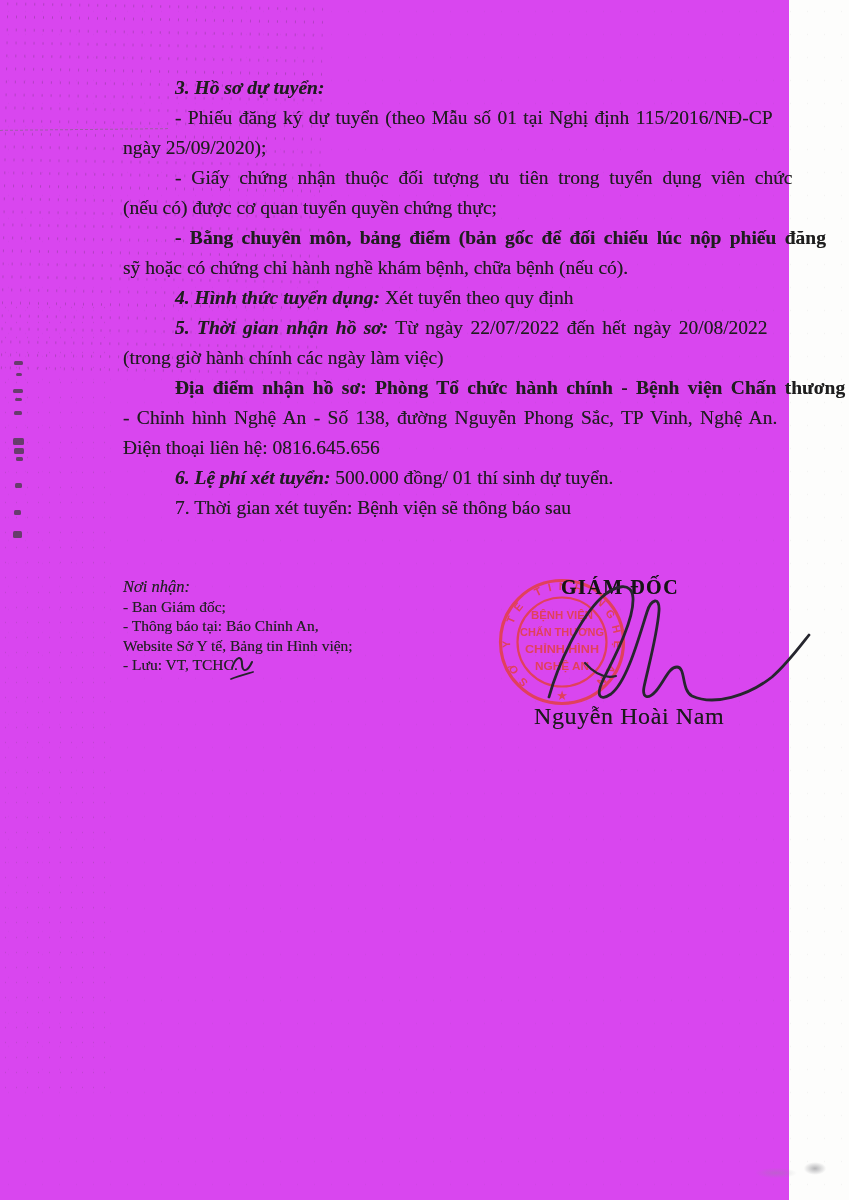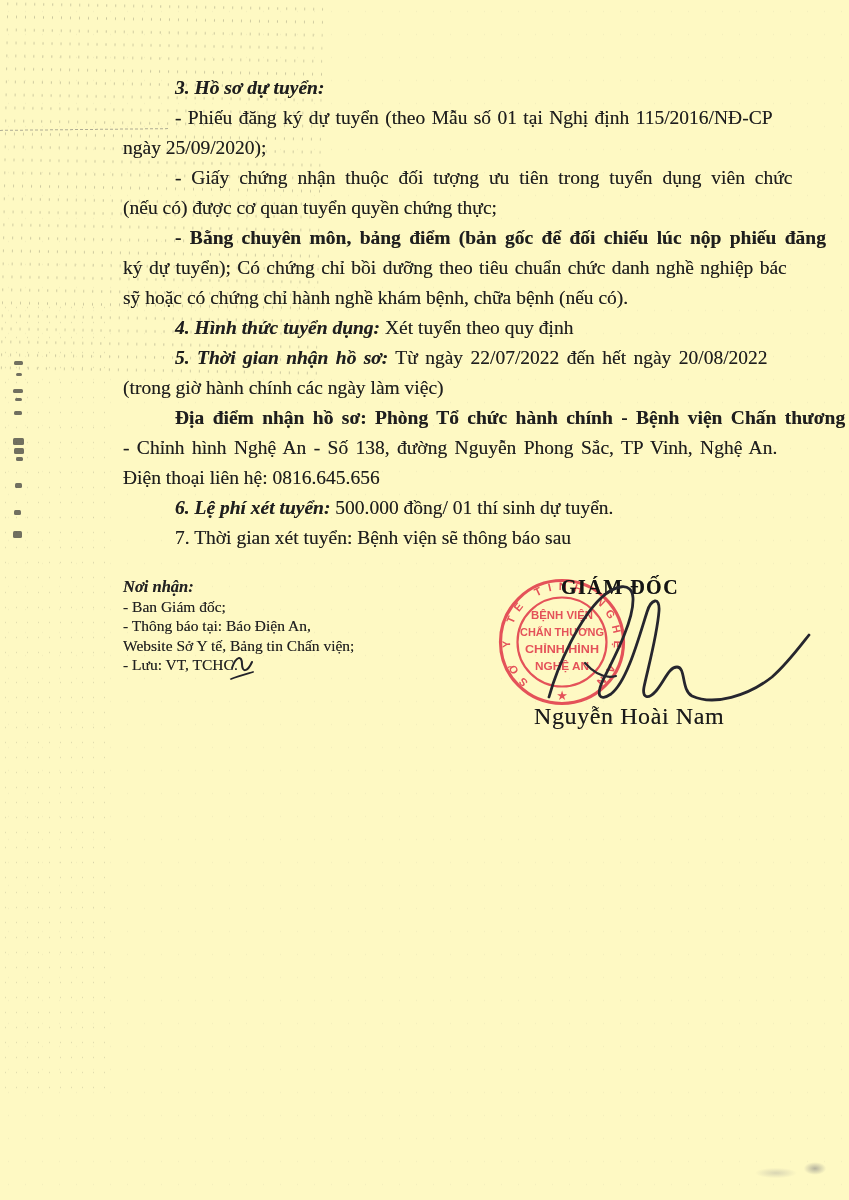--- a/index.html
+++ b/index.html
@@ -1,20 +1,20 @@
 <!DOCTYPE html>
 <html><head>
 <meta charset="utf-8">
 <style>
   html,body{margin:0;padding:0;}
   body{
     width:849px;height:1200px;overflow:hidden;background:#fdfdfc;
     font-family:"Liberation Serif","DejaVu Serif",serif;
   }
-  #page{position:relative;width:849px;height:1200px;background:#fef9c3;}
+  #page{position:relative;width:789px;height:1200px;background:#d946ef;}
 
   
   .noise-page{
     position:absolute;left:0;top:0;width:849px;height:1200px;z-index:1;
     background-image:radial-gradient(rgba(90,90,90,.35) .5px,transparent .8px);
     background-size:17px 23px;opacity:.18;
   }
   .noise-topleft{
     position:absolute;left:0;top:0;width:320px;height:380px;z-index:1;
     background-image:
@@ -57,21 +57,21 @@
   .ws2{word-spacing:2.5px;}
   .ws3{word-spacing:3.5px;font-weight:bold;}
   .ws4{word-spacing:5px;}
 
   
   .recipients{
     position:absolute;left:123px;top:577px;z-index:2;
     font-size:15.5px;line-height:19.6px;color:#222;
     text-shadow:0 0 .4px rgba(20,20,20,.5);white-space:nowrap;
   }
-  .recipients .title{font-weight:bold;font-style:italic;font-size:16.5px;}
+  .recipients .title{font-weight:normal;font-style:italic;font-size:16.5px;}
 
   
   .sig-title{
     position:absolute;left:561px;top:576px;z-index:4;
     font-size:20px;font-weight:bold;color:#141414;letter-spacing:1.5px;
     text-shadow:0 0 .5px rgba(20,20,20,.6);white-space:nowrap;
   }
   .sig-name{
     position:absolute;left:534px;top:703px;z-index:4;
     font-size:24px;color:#1a1a1a;letter-spacing:.6px;
@@ -107,37 +107,36 @@
   <div class="smudge-a"></div>
   <div class="smudge-b"></div>
 
   <div class="doc">
     <div class="line ind"><span class="bi">3. Hồ sơ dự tuyển:</span></div>
     <div class="line ind ws1"><span>- Phiếu đăng ký dự tuyển (theo Mẫu số 01 tại Nghị định 115/2016/NĐ-CP</span></div>
     <div class="line"><span>ngày 25/09/2020);</span></div>
     <div class="line ind ws4"><span>- Giấy chứng nhận thuộc đối tượng ưu tiên trong tuyển dụng viên chức</span></div>
     <div class="line"><span>(nếu có) được cơ quan tuyển quyền chứng thực;</span></div>
     <div class="line ind ws3"><span>- Bằng chuyên môn, bảng điểm (bản gốc để đối chiếu lúc nộp phiếu đăng</span></div>
-    <div class="line ws1"><span>ký dự tuyển); Có chứng chỉ bồi dưỡng theo tiêu chuẩn chức danh nghề nghiệp bác</span></div>
     <div class="line"><span>sỹ hoặc có chứng chỉ hành nghề khám bệnh, chữa bệnh (nếu có).</span></div>
     <div class="line ind"><span class="bi">4. Hình thức tuyển dụng:</span> <span>Xét tuyển theo quy định</span></div>
     <div class="line ind ws2"><span class="bi">5. Thời gian nhận hồ sơ:</span> <span>Từ ngày 22/07/2022 đến hết ngày 20/08/2022</span></div>
     <div class="line"><span>(trong giờ hành chính các ngày làm việc)</span></div>
     <div class="line ind ws3"><span>Địa điểm nhận hồ sơ: Phòng Tổ chức hành chính - Bệnh viện Chấn thương</span></div>
     <div class="line ws2"><span>- Chỉnh hình Nghệ An - Số 138, đường Nguyễn Phong Sắc, TP Vinh, Nghệ An.</span></div>
     <div class="line"><span>Điện thoại liên hệ: 0816.645.656</span></div>
     <div class="line ind"><span class="bi">6. Lệ phí xét tuyển:</span> <span>500.000 đồng/ 01 thí sinh dự tuyển.</span></div>
     <div class="line ind"><span class="b">7. Thời gian xét tuyển:</span> <span>Bệnh viện sẽ thông báo sau</span></div>
   </div>
 
   <div class="recipients">
     <div class="title">Nơi nhận:</div>
     <div>- Ban Giám đốc;</div>
-    <div>- Thông báo tại: Báo Điện An,</div>
-    <div>Website Sở Y tế, Bảng tin Chấn viện;</div>
+    <div>- Thông báo tại: Báo Chỉnh An,</div>
+    <div>Website Sở Y tế, Bảng tin Hình viện;</div>
     <div>- Lưu: VT, TCHC.</div>
   </div>
 
   <svg class="scribble-svg" width="34" height="34" viewBox="228 650 34 34">
     <path d="M 232 668 C 236 656, 242 655, 242 664 C 242 672, 247 673, 252 662" fill="none" stroke="#23232a" stroke-width="2" stroke-linecap="round"></path>
     <path d="M 231 679 C 238 676, 246 674, 253 672" fill="none" stroke="#23232a" stroke-width="1.8" stroke-linecap="round"></path>
   </svg>
 
   <svg class="stamp-svg" width="140" height="140" viewBox="0 0 140 140">
     <circle cx="70" cy="70" r="61.5" fill="none" stroke="#e2404e" stroke-width="3.2"></circle>

